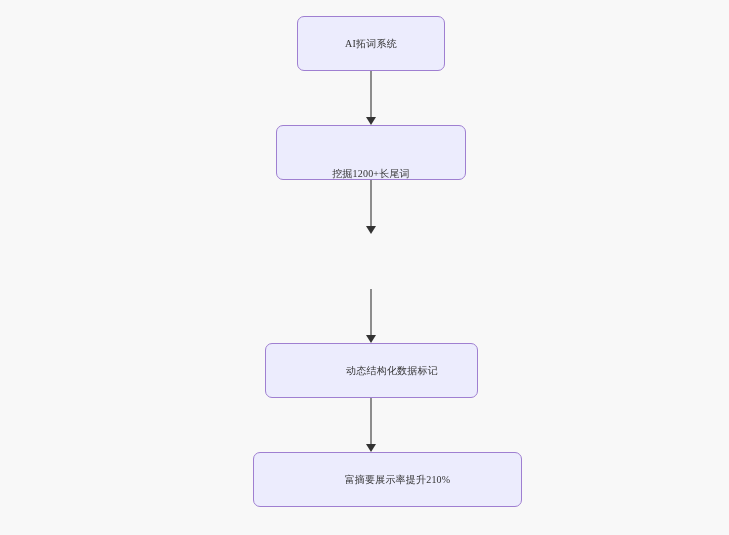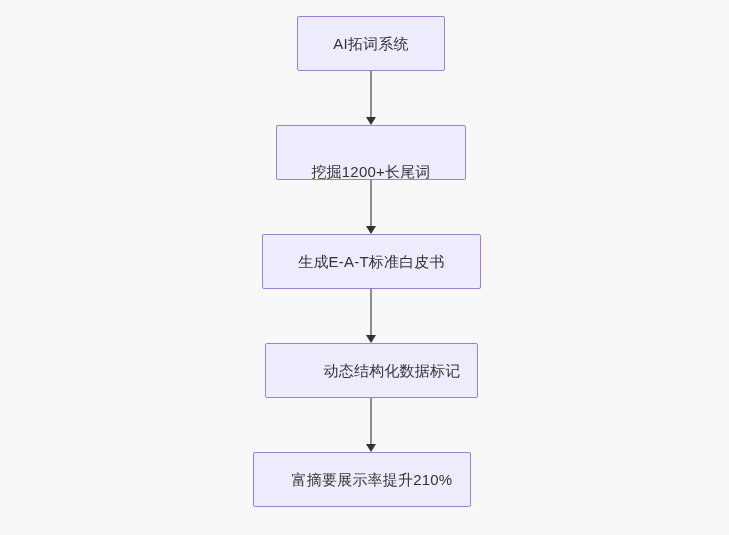--- a/index.html
+++ b/index.html
@@ -16,29 +16,30 @@
   #flowchart {
     position: relative;
     width: 729px;
     height: 535px;
   }
   .node {
     position: absolute;
     box-sizing: border-box;
     background: #ececfd;
     border: 1.6px solid #9f7fd1;
-    border-radius: 2px;
+    border-radius: 7px;
     display: flex;
     align-items: center;
     justify-content: center;
     color: #333333;
-    font-size: 15px;
+    font-size: 10px;
     line-height: 1;
     letter-spacing: 0.2px;
     white-space: nowrap;
+    font-family: Liberation Serif, serif;
   }
   .edge {
     position: absolute;
     width: 0;
     height: 0;
   }
   .edge-line {
     position: absolute;
     width: 2px;
     background: #8d8d8d;
@@ -71,35 +72,32 @@
 
   <div class="node" style="left: 276px; top: 125px; width: 190px; height: 55px; background: rgb(236, 236, 253); border-color: rgb(159, 127, 209); color: rgb(51, 51, 51); align-items: flex-end;">
     <span>挖掘1200+长尾词</span>
   </div>
 
   <div class="edge" style="left: 371px; top: 180px;">
     <div class="edge-line" style="height: 46px; background: rgb(141, 141, 141);"></div>
     <div class="edge-head" style="top: 46px; border-top-color: rgb(51, 51, 51);"></div>
   </div>
 
-  <div class="node" style="left: 262px; top: 234px; width: 219px; height: 55px; background: rgb(236, 236, 253); border-color: rgb(159, 127, 209); color: rgb(51, 51, 51);">
-    <span>生成E-A-T标准白皮书</span>
-  </div>
 
   <div class="edge" style="left: 371px; top: 289px;">
     <div class="edge-line" style="height: 46px; background: rgb(141, 141, 141);"></div>
     <div class="edge-head" style="top: 46px; border-top-color: rgb(51, 51, 51);"></div>
   </div>
 
   <div class="node" style="left: 265px; top: 343px; width: 213px; height: 55px; background: rgb(236, 236, 253); border-color: rgb(159, 127, 209); color: rgb(51, 51, 51); padding-left: 41px;">
     <span>动态结构化数据标记</span>
   </div>
 
   <div class="edge" style="left: 371px; top: 398px;">
     <div class="edge-line" style="height: 46px; background: rgb(141, 141, 141);"></div>
     <div class="edge-head" style="top: 46px; border-top-color: rgb(51, 51, 51);"></div>
   </div>
 
-  <div class="node" style="left: 253px; top: 452px; width: 218px; height: 55px; background: rgb(236, 236, 253); border-color: rgb(159, 127, 209); color: rgb(51, 51, 51); padding-left: 20px;">
+  <div class="node" style="left: 253px; top: 452px; width: 269px; height: 55px; background: rgb(236, 236, 253); border-color: rgb(159, 127, 209); color: rgb(51, 51, 51); padding-left: 20px;">
     <span>富摘要展示率提升210%</span>
   </div>
 
 </div>
 
 </body></html>

